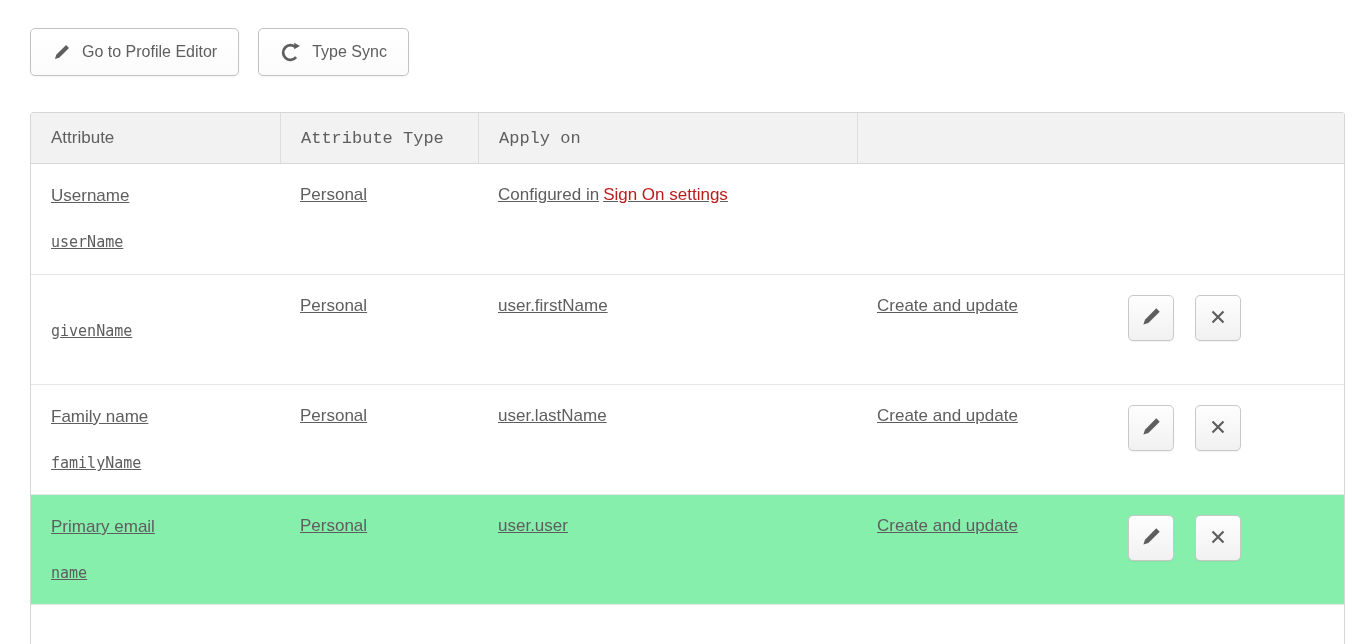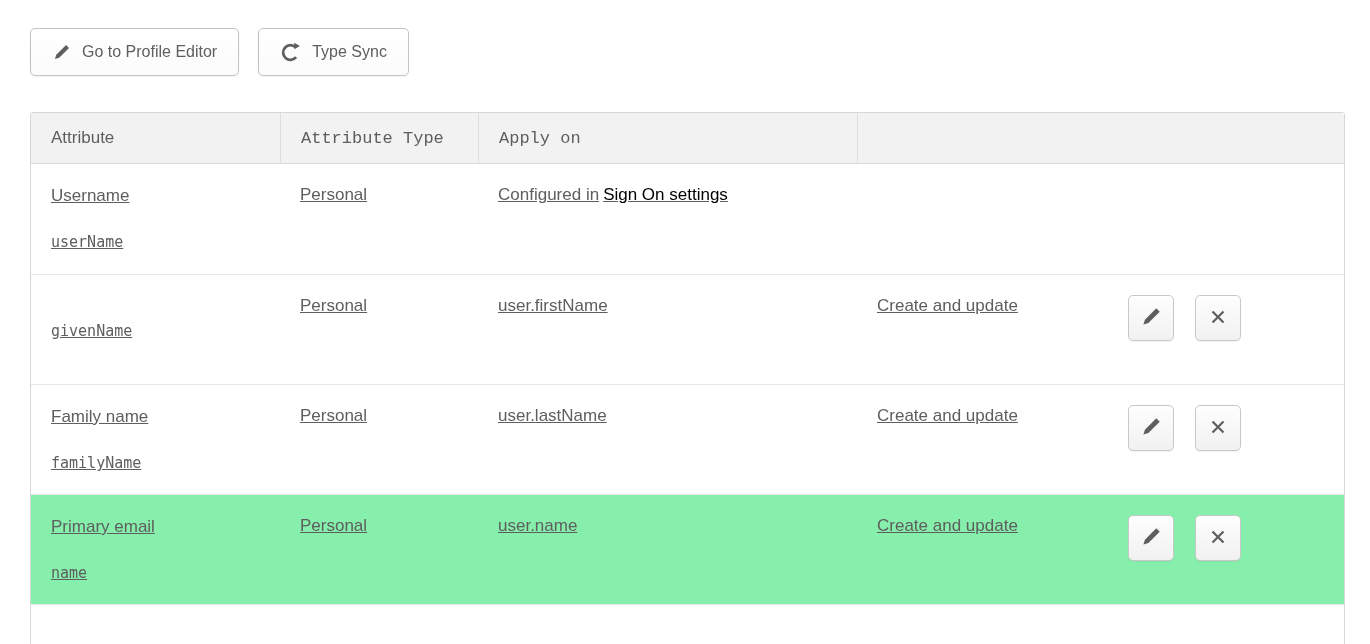--- a/index.html
+++ b/index.html
@@ -74,21 +74,21 @@
   .tr.highlighted { background: #86efac; }
 
   .td { padding: 21px 10px 0 20px; font-size: 17px; color: #5e5e5e; }
   .attr-label { font-size: 17px; line-height: 22px; }
   .attr-name {
     margin-top: 26px;
     font-family: "DejaVu Sans Mono", monospace;
     font-size: 15px;
     color: #5e5e5e;
   }
-  .value-link { color: #000000; text-decoration: none; cursor: pointer; margin-left: 4px; }
+  .value-link { color: #b91c1c; text-decoration: none; cursor: pointer; margin-left: 4px; }
 
   .td.actions { padding: 20px 0 0 18px; display: flex; gap: 21px; }
   .icon-btn {
     width: 46px; height: 46px;
     border: 1px solid #c8c8c8;
     border-radius: 5px;
     background: linear-gradient(#fefefe, #f1f1f1);
     box-shadow: 0 1px 1px rgba(0,0,0,0.05);
     display: flex;
     align-items: center;
@@ -198,21 +198,21 @@
       </button>
     </div>
   </div>
 
   <div class="grid-row tr highlighted">
     <div class="td">
       <div class="attr-label">Primary email</div>
       <div class="attr-name">name</div>
     </div>
     <div class="td">Personal</div>
-    <div class="td">user.name</div>
+    <div class="td">user.user</div>
     <div class="td">Create and update</div>
     <div class="td actions">
       <button class="icon-btn">
         <span>
           <svg width="22" height="22" viewBox="0 0 20 20">
             <path d="M14.8 2.1 L17.9 5.2 L7.6 15.5 L3.1 16.9 L4.5 12.4 Z" fill="#5e5e5e"></path>
           </svg>
         </span>
       </button>
       <button class="icon-btn">

